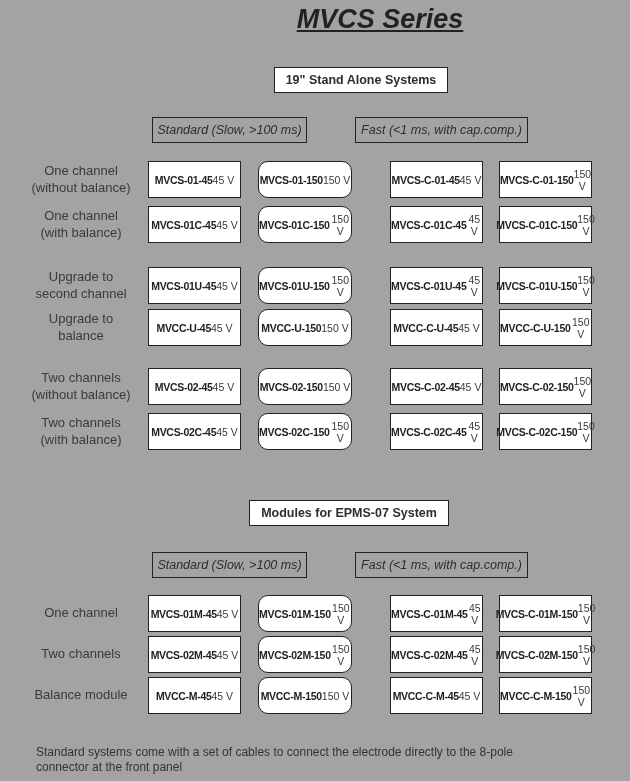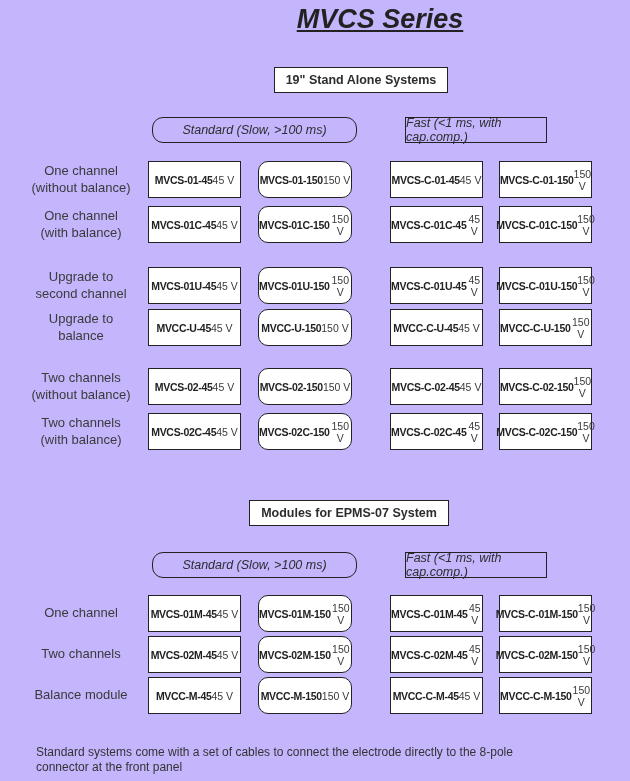--- a/index.html
+++ b/index.html
@@ -1,20 +1,20 @@
 <!DOCTYPE html>
 <html><head>
 <meta charset="utf-8">
 <style>
   html, body { margin: 0; padding: 0; background: #ffffff; }
   .page {
     position: relative;
     width: 630px;
     height: 781px;
-    background: #c4b5fd;
+    background: #a3a3a3;
     font-family: "Liberation Sans", sans-serif;
     color: #2d2d2d;
     overflow: hidden;
   }
   .title {
     position: relative;
     left: 65px;
     margin: 4px 0 0 0;
     text-align: center;
     font-size: 27px;
@@ -41,22 +41,22 @@
   .col-header {
     box-sizing: border-box;
     border: 1px solid #222222;
     height: 26px;
     display: flex;
     align-items: center;
     justify-content: center;
     font-style: italic;
     font-size: 12.5px;
   }
-  .col-header.standard { margin-left: 152px; width: 205px; border-radius: 11px; }
-  .col-header.fast { margin-left: 48px; width: 142px; }
+  .col-header.standard { margin-left: 152px; width: 155px; }
+  .col-header.fast { margin-left: 48px; width: 173px; }
   .rows.s1 { margin-top: 18px; }
   .rows.s2 { margin-top: 17px; }
   .row { display: flex; align-items: center; }
   .row.mb8  { margin-bottom: 8px; }
   .row.mb24 { margin-bottom: 24px; }
   .row.mb5  { margin-bottom: 5px; }
   .row.mb22 { margin-bottom: 22px; }
   .row.mb4  { margin-bottom: 4px; }
   .row-label {
     flex: 0 0 148px;

